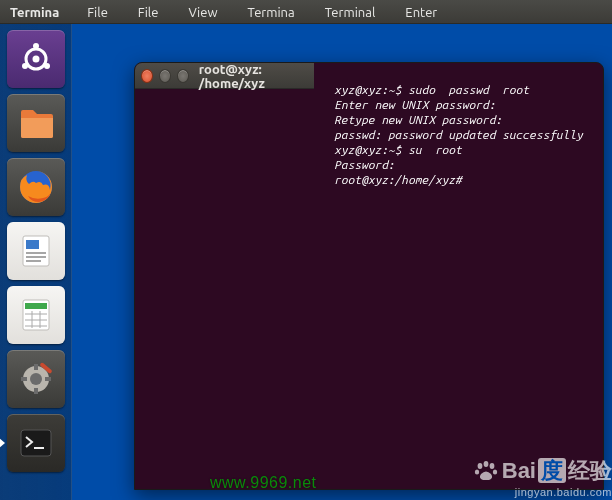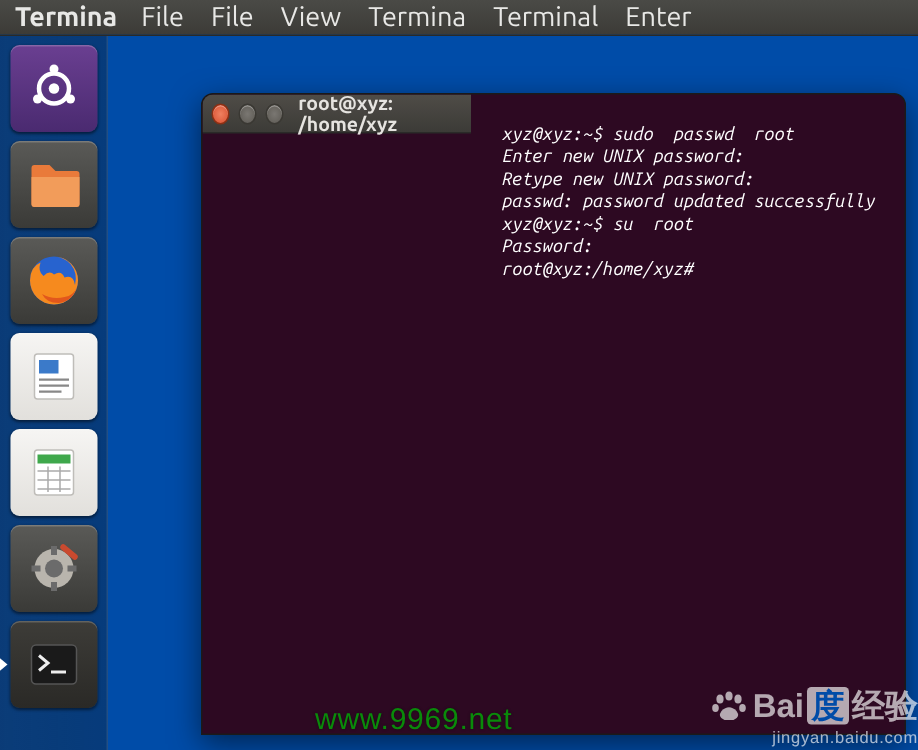--- a/index.html
+++ b/index.html
@@ -7,25 +7,25 @@
     width: 612px; height: 500px;
     background: #004ca8;
     font-family: "Ubuntu", "DejaVu Sans", sans-serif;
     overflow: hidden;
     position: relative;
   }
   .menubar {
     height: 24px;
     background: linear-gradient(#4a4a46, #3c3b37);
     display: flex;
-    align-items: flex-end;
+    align-items: center;
     padding: 0 4px;
     color: #e8e8e6;
-    font-size: 18px;
-    gap: 2px;
+    font-size: 13px;
+    gap: 14px;
     border-bottom: 1px solid #2a2a27;
   }
   .menubar .app-label { font-weight: bold; padding: 2px 6px; }
   .menubar .menu-item { padding: 2px 8px; cursor: pointer; }
 
   .desktop { position: absolute; top: 24px; left: 0; right: 0; bottom: 0; }
 
   .launcher {
     position: absolute;
     top: 0; left: 0; bottom: 0;
@@ -95,21 +95,21 @@
     color: #ffffff;
     white-space: pre;
     font-style: italic;
   }
   .term-body .prompt { color: #ffffff; }
 
   .watermark-url {
     position: absolute;
     left: 210px; bottom: 8px;
     color: #0a8a0a;
-    font-size: 20px;
+    font-size: 16px;
     font-family: Arial, sans-serif;
     letter-spacing: 0.5px;
     text-shadow: 0 0 2px rgba(0,0,0,0.4);
   }
   .watermark-baidu {
     position: absolute;
     right: 0; bottom: 2px;
     color: rgba(255,255,255,0.65);
     text-align: right;
     font-family: Arial, sans-serif;

